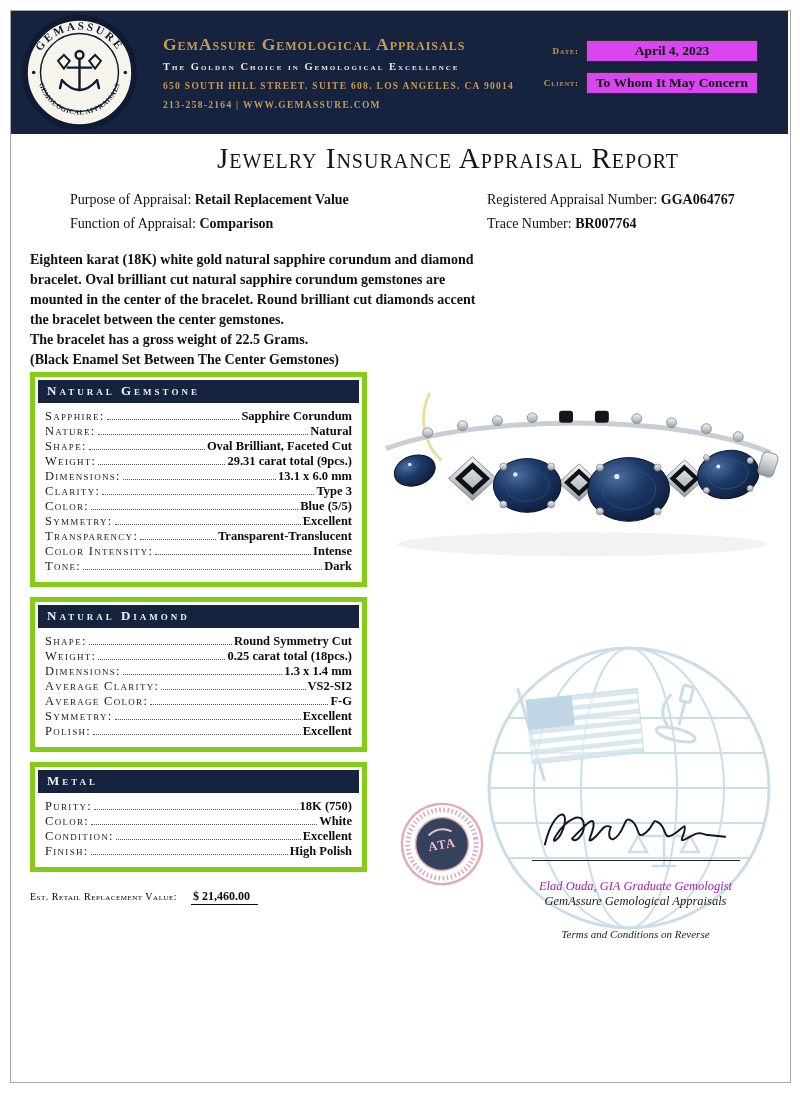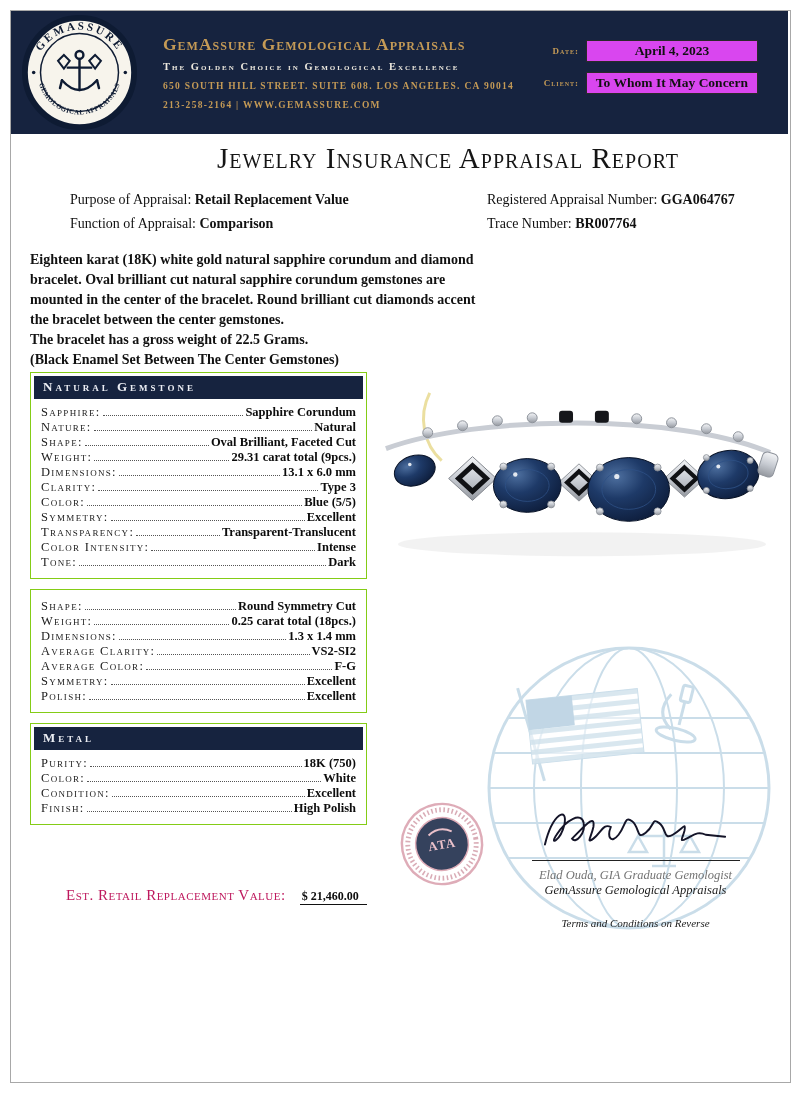--- a/index.html
+++ b/index.html
@@ -38,45 +38,45 @@
     font-variant:small-caps; font-size:29px; letter-spacing:1px; color:#151515;padding-left:48px; }
   .info-left { position:absolute; left:30px; top:192px; font-size:14px;margin-left:40px; }
   .info-right { position:absolute; left:487px; top:192px; font-size:14px; }
   .info-row { margin-bottom:8px; white-space:nowrap; }
   .info-row b { font-weight:bold; }
   .description { position:absolute; left:30px; top:250px; width:447px;
     font-weight:bold; font-size:14px; line-height:20px; }
 
   
   .tables { position:absolute; left:30px; top:372px; width:337px; }
-  .tbox { border:1px solid #84cc16; padding:3px; background:#fff; margin-bottom:10px; }
+  .tbox { border:5px solid #84cc16; padding:3px; background:#fff; margin-bottom:10px; }
   .thead { background:#16233f; color:#eceef4; font-variant:small-caps; font-weight:bold;
     font-size:13px; letter-spacing:3px; padding:3px 9px 4px; }
   .tbody { padding:6px 7px 5px; }
   .trow { display:flex; align-items:baseline; font-size:12.5px; line-height:15px; }
   .tlabel { font-variant:small-caps; letter-spacing:1.3px; white-space:nowrap; color:#1b1b1b; }
   .tdots { flex:1; border-bottom:1.5px dotted #555; margin:0 2px 3px 2px; min-width:8px; }
   .tvalue { font-weight:bold; white-space:nowrap; color:#0c0c0c; }
 
   
   .bracelet { position:absolute; left:368px; top:386px; width:418px; height:186px; }
   .watermark { position:absolute; left:468px; top:636px; width:322px; height:300px;
     opacity:0.55; }
   .stamp { position:absolute; left:398px; top:800px; width:88px; height:88px; opacity:0.92; }
 
   
   .signature-block { position:absolute; left:528px; top:796px; width:215px; text-align:center; }
   .sig-svg { width:200px; height:62px; display:block; margin:0 auto; }
   .sig-line { border-top:1.5px solid #222; width:208px; margin:2px auto 0; }
-  .sig-name { font-style:italic; font-size:12.5px; margin-top:7px; color:#737373; }
+  .sig-name { font-style:italic; font-size:12.5px; margin-top:18px; color:#a21caf; }
   .sig-company { font-style:italic; font-size:12.5px; color:#1a1a1a; }
   .sig-terms { font-style:italic; font-size:11px; margin-top:19px; color:#222; }
 
   .value-line { position:absolute; left:30px; top:886px; white-space:nowrap; }
-  .value-label { font-variant:small-caps; font-size:15px; letter-spacing:0.5px; color:#be185d;margin-left:36px; }
+  .value-label { font-variant:small-caps; font-size:10px; letter-spacing:0.5px; color:#000000; }
   .value-amount { font-weight:bold; font-size:12px; margin-left:10px;
     border-bottom:1.5px solid #111; padding:0 8px 1px 2px; color:#0c0c0c; }
 </style>
 </head>
 <body>
 
 <div class="page">
   <div class="sheet-border"></div>
 
   <div class="watermark">
@@ -258,20 +258,21 @@
           </div>
 
           <div class="trow">
             <span class="tlabel">Tone:</span>
             <span class="tdots"></span>
             <span class="tvalue">Dark</span>
           </div>
         </div>
     </div>
     <div class="tbox">
+      <div class="thead">Natural Diamond</div>
       <div class="tbody">
 
           <div class="trow">
             <span class="tlabel">Shape:</span>
             <span class="tdots"></span>
             <span class="tvalue">Round Symmetry Cut</span>
           </div>
 
           <div class="trow">
             <span class="tlabel">Weight:</span>

